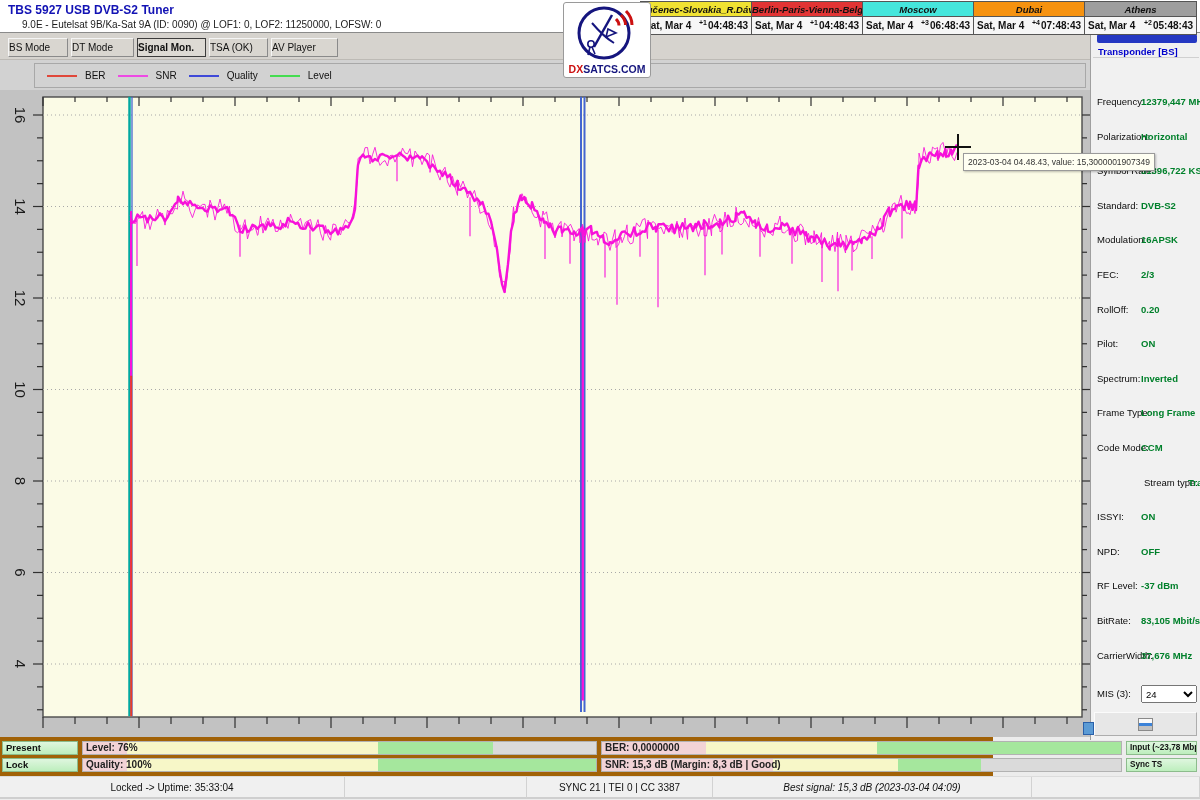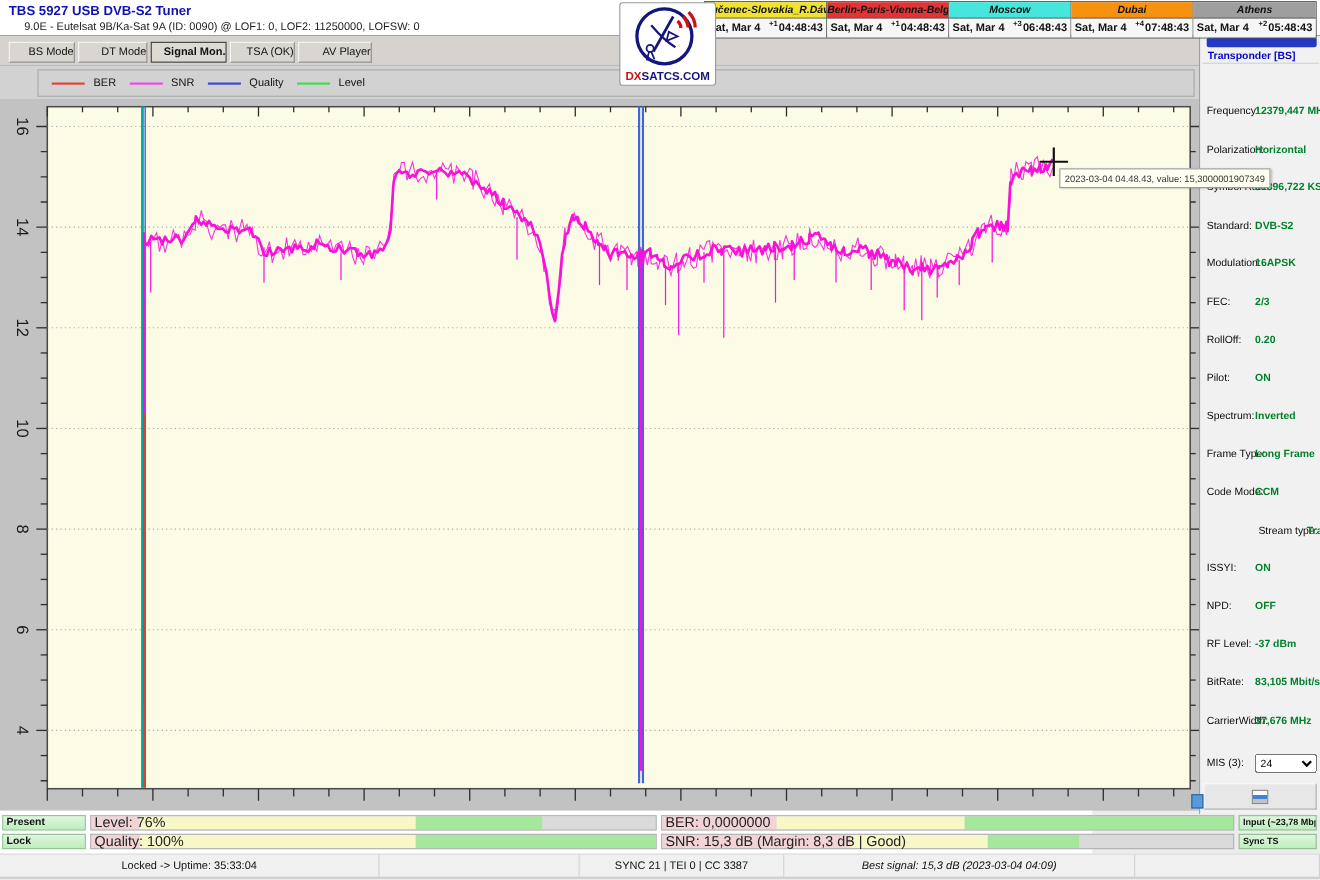--- a/index.html
+++ b/index.html
@@ -20,21 +20,21 @@
   .clock-time-row { height:17px; background:#f6f6f6; display:flex; align-items:center; justify-content:space-between; padding:0 3px; font-size:10px; font-weight:bold; color:#111; }
   .clock-offset { font-size:7px; font-weight:bold; position:relative; top:-4px; margin-right:1px; }
 
   
   .logo { position:absolute; left:563px; top:2px; width:88px; height:76px; background:#ffffff; border:1px solid #9a9a9a; border-radius:3px; z-index:7; text-align:center; }
   .logo-text { font-size:10.5px; font-weight:bold; letter-spacing:0px; margin-top:-2px; }
   .logo-dx { color:#cc1111; } .logo-rest { color:#15157e; }
 
   
   .tabband { position:absolute; left:0; top:33px; width:1090px; height:27px; background:#d6d3ce; border-bottom:1px solid #bdbab5; }
-  .tab { position:absolute; top:5px; height:19px; background:#d9d6d0; border:1px solid #8a8a8a; border-top-color:#f5f5f5; border-left-color:#f5f5f5; font-size:10px; color:#111; text-align:right; line-height:17px; cursor:default; }
+  .tab { position:absolute; top:5px; height:19px; background:#d9d6d0; border:1px solid #8a8a8a; border-top-color:#f5f5f5; border-left-color:#f5f5f5; font-size:10px; color:#111; text-align:left; line-height:17px; cursor:default; }
   .tab.active { border:1.5px solid #3c3c3c; background:#dddad4; font-weight:bold; }
 
   
   .legendband { position:absolute; left:0; top:60px; width:1090px; height:30px; background:#d2d2d2; }
   .legendbox { position:absolute; left:34px; top:3px; width:1052px; height:25px; border:1px solid #a8a8a8; display:flex; align-items:center; gap:0; }
   .legend-item { display:flex; align-items:center; margin-left:12px; }
   .legend-line { width:30px; height:0; border-top:2px solid #000; margin-right:8px; }
   .legend-label { font-size:10px; color:#111; }
 
   
@@ -48,25 +48,25 @@
   .rpanel-titleline { position:absolute; left:2px; top:24px; width:106px; border-top:1px solid #d0d0d0; }
   .tp-row { position:absolute; left:0; width:110px; height:14px; }
   .tp-label { position:absolute; left:6px; top:0; font-size:9.5px; color:#0a0a0a; }
   .tp-value { position:absolute; left:50px; top:0; font-size:9.5px; font-weight:bold; color:#00802b; white-space:nowrap; }
   .mis-select { position:absolute; left:50px; top:-3px; width:56px; height:18px; font-size:9.5px; }
   .panel-btn { position:absolute; left:3px; top:679px; width:103px; height:24px; background:#e7e7e7; border:1px solid #adadad; border-top-color:#fbfbfb; border-left-color:#fbfbfb; display:flex; align-items:center; justify-content:center; }
   .layers-icon { width:15px; height:13px; border:1px solid #8a8a8a; background:linear-gradient(#fafafa 0 32%, #3b82d8 32% 65%, #c2c2c2 65% 100%); }
   .gripper { position:absolute; left:1083px; top:722px; width:11px; height:13px; background:#5b9bd5; border:1px solid #2a60a9; z-index:4; }
 
   
-  .bottomband { position:absolute; left:0; top:737px; width:993px; height:39px; background:#ffffff; }
+  .bottomband { position:absolute; left:0; top:737px; width:993px; height:39px; background:#a16207; }
   .ind-box { position:absolute; height:14px; background:linear-gradient(#dff6df,#bdeebd); border:1px solid #8cbc8c; font-size:9.5px; font-weight:bold; color:#111; line-height:12px; padding-left:3px; white-space:nowrap; overflow:hidden; }
   .ind-box.right { font-size:8.2px; }
   .bar { position:absolute; height:14px; border:1px solid #b2b2b2; background:#dadada; display:flex; overflow:hidden; }
-  .bar-label { position:absolute; left:4px; top:0; font-size:13px; font-weight:normal; color:#222; line-height:13px; z-index:2; white-space:nowrap;text-align:center; }
+  .bar-label { position:absolute; left:4px; top:0; font-size:10px; font-weight:bold; color:#222; line-height:13px; z-index:2; white-space:nowrap;text-align:center; }
   .bar-seg { height:100%; }
 
   
   .statusstrip { position:absolute; left:0; top:776px; width:1200px; height:23px; background:#f0f0f0; border-top:1px solid #dcdcdc; display:flex; }
   .strip-cell { height:100%; border-right:1px solid #d2d2d2; border-bottom:2px solid #cfcfcf; display:flex; align-items:center; justify-content:center; font-size:10px; color:#111; }
 </style>
 </head>
 <body>
 
 <div id="app">

